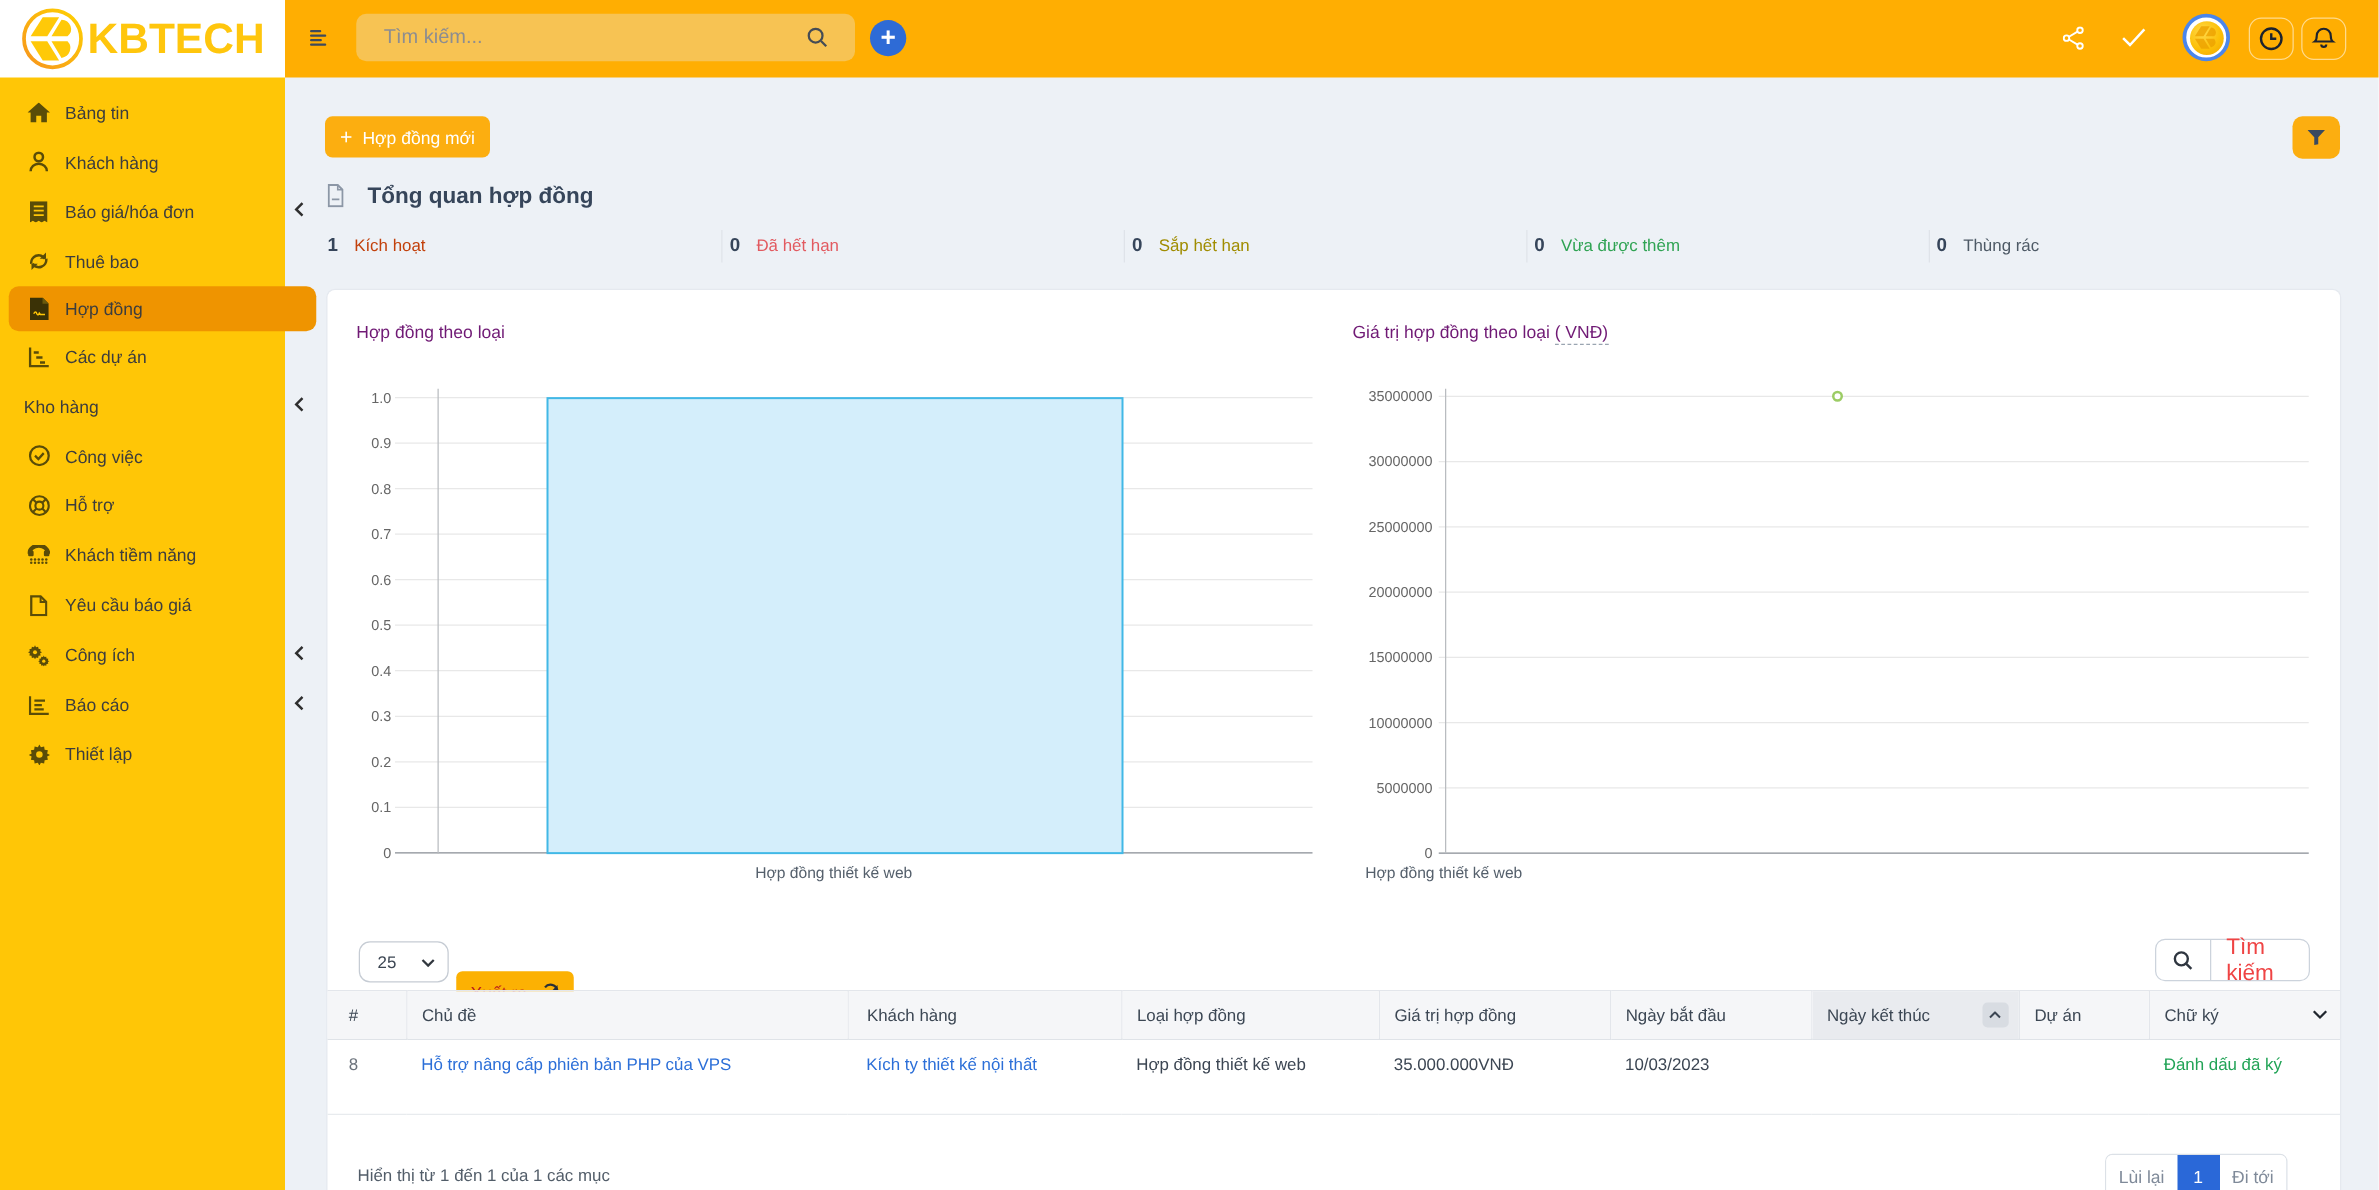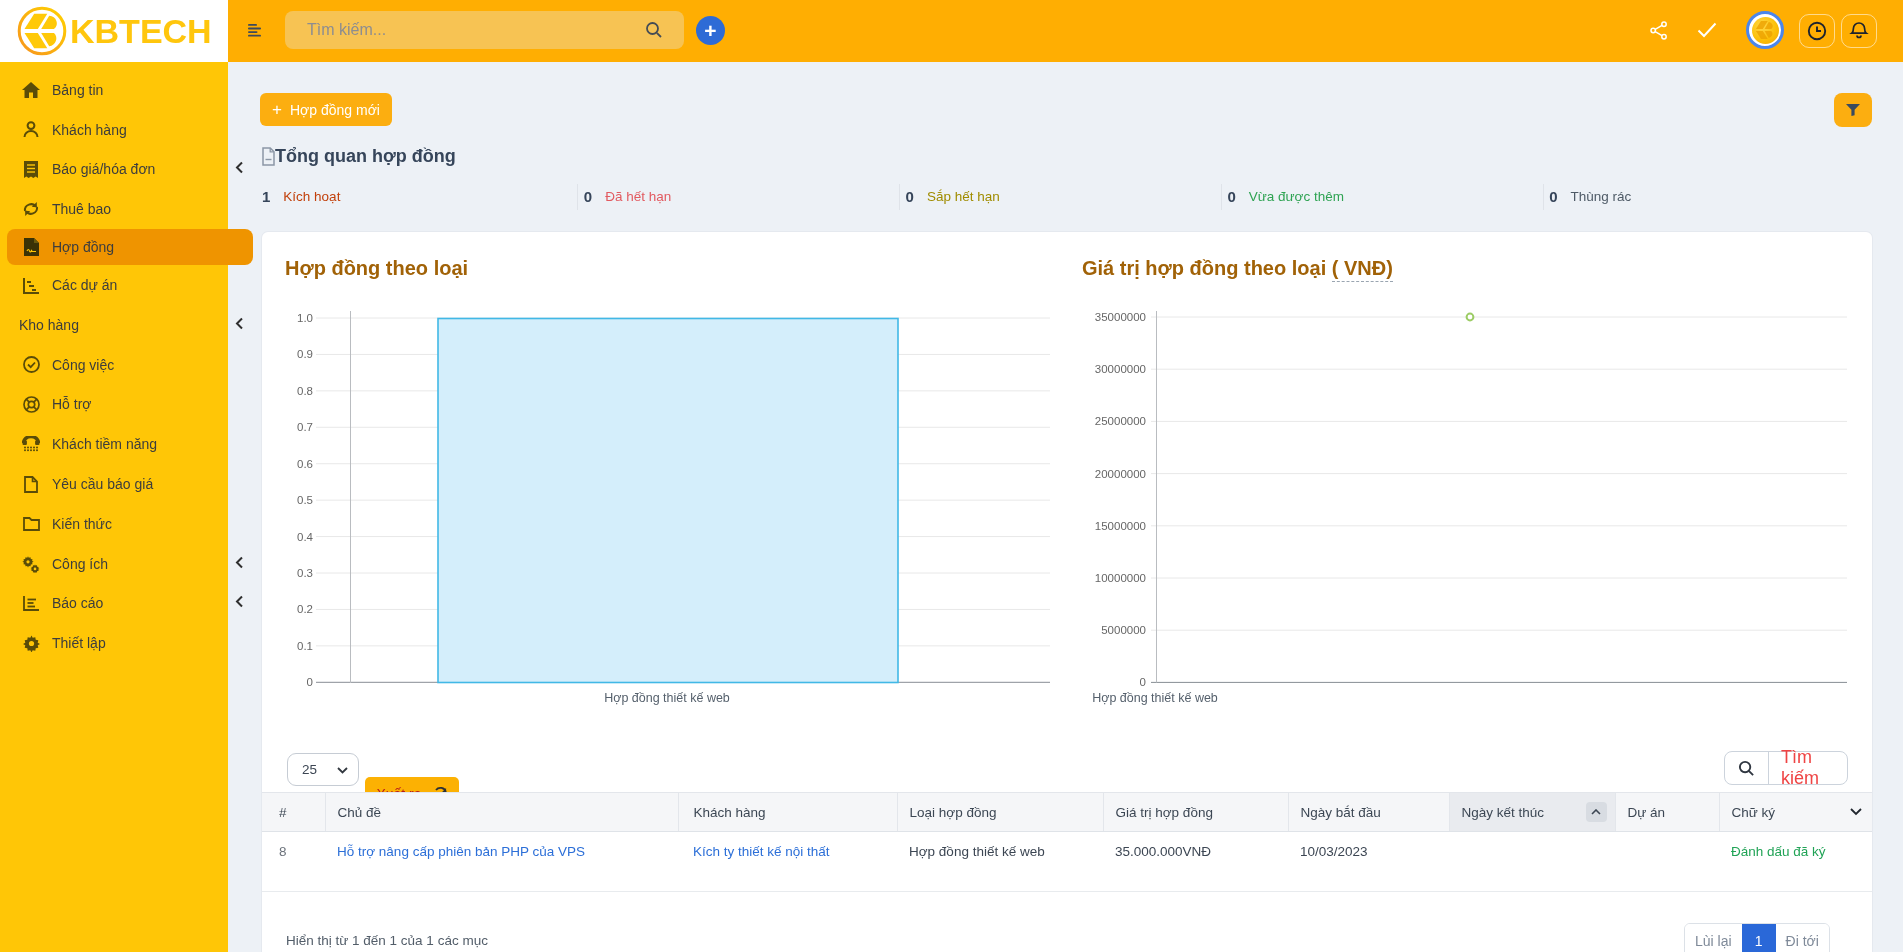--- a/index.html
+++ b/index.html
@@ -24,29 +24,29 @@
 .searchpill .ph{color:#8d8d90;font-size:16px;margin-left:22px;flex:1}
 .btn-plus{position:absolute;left:696px;top:16px;width:29px;height:29px;border-radius:50%;background:#2e6bd6;color:#fff;display:flex;align-items:center;justify-content:center;font-size:21px;font-weight:bold}
 .tico{position:absolute;top:0}
 .iconbtn{position:absolute;top:14px;width:36px;height:34px;border:1.5px solid rgba(255,255,255,.55);border-radius:10px;display:flex;align-items:center;justify-content:center}
 .avatar{position:absolute;left:1746px;top:11px;width:38px;height:38px;border-radius:50%;background:#fff;border:3px solid #4b86ec;display:flex;align-items:center;justify-content:center}
 .avatar .coin{width:27px;height:27px;border-radius:50%;background:radial-gradient(circle at 38% 32%,#ffd84a,#fcc008 55%,#f0a400);display:flex;align-items:center;justify-content:center}
 
 .btn-new{position:absolute;left:260px;top:93px;width:132px;height:33px;background:#fcae10;border-radius:6px;color:#fff;font-size:14px;display:flex;align-items:center;justify-content:center}
 .btn-filter{position:absolute;left:1834px;top:93px;width:38px;height:34px;background:#fcae10;border-radius:8px;display:flex;align-items:center;justify-content:center}
 .heading{position:absolute;left:262px;top:146px;display:flex;align-items:center}
-.heading .t{font-size:18px;font-weight:bold;color:#36455a;margin-left:0}
+.heading .t{font-size:18px;font-weight:bold;color:#36455a;margin-left:19px}
 .stats{position:absolute;left:262px;top:180px;width:1609px;height:33px}
 .stat{position:absolute;top:0;height:33px;display:flex;align-items:center}
 .stat b{font-size:15px;color:#36455a;font-weight:bold}
 .stat span{font-size:13.5px;margin-left:13px}
 .sdiv{position:absolute;top:4px;width:1px;height:26px;background:#dfe3e9}
 
 .card{position:absolute;left:262px;top:232px;width:1610px;height:730px;background:#fff;box-shadow:0 0 0 1px #e5e9ef;border-radius:6px}
-.ct{position:absolute;font-size:20px;font-weight:bold;color:#a16207}
+.ct{position:absolute;font-size:14px;font-weight:normal;color:#701a75}
 .chartsvg{position:absolute;left:0;top:0}
 
 .sel{position:absolute;left:25px;top:521px;width:72px;height:33px;border:1px solid #c6ccd4;border-radius:9px;display:flex;align-items:center;font-size:13.5px;color:#3c4653;padding-left:14px}
 .sel .v{margin-left:auto;margin-right:10px}
 .btn-exp{position:absolute;left:103px;top:545px;width:94px;height:33px;background:#fcb103;border-radius:5px;display:flex;align-items:center;justify-content:center;font-size:14px;color:#b91c1c}
 .sgroup{position:absolute;left:1462px;top:519px;width:124px;height:34px;border:1px solid #ccd3dc;border-radius:8px;display:flex}
 .sgroup .mag{width:44px;display:flex;align-items:center;justify-content:center;border-right:1px solid #ccd3dc}
 .sgroup .inp{flex:1;display:flex;align-items:center;color:#ef4444;font-size:18px;padding-left:12px}
 
 table{position:absolute;left:0;top:560px;width:1610px;border-collapse:collapse;table-layout:fixed}
@@ -207,28 +207,20 @@
         <span>Khách tiềm năng</span>
       </div>
       <div class="mi">
         <span class="ic">
           <svg width="14" height="17" viewBox="0 0 14 17">
             <path d="M1,1 H8.5 L13,5.5 V16 H1 Z" fill="none" stroke="#5a4c08" stroke-width="1.8"></path>
             <path d="M8.5,1 V5.5 H13" fill="none" stroke="#5a4c08" stroke-width="1.6"></path>
           </svg>
         </span>
         <span>Yêu cầu báo giá</span>
-      </div>
-      <div class="mi">
-        <span class="ic">
-          <svg width="17" height="15" viewBox="0 0 17 15">
-            <path d="M1,2 H6.5 L8.5,4 H16 V14 H1 Z" fill="none" stroke="#5a4c08" stroke-width="1.8"></path>
-          </svg>
-        </span>
-        <span>Kiến thức</span>
       </div>
       <div class="mi">
         <span class="ic">
           <svg width="18" height="18" viewBox="0 0 18 18">
             <path d="M6,1.2 l0.8,1.5 1.7,-0.4 0.3,1.7 1.7,0.3 -0.4,1.7 1.5,0.8 -1.5,0.8 0.4,1.7 -1.7,0.3 -0.3,1.7 -1.7,-0.4 -0.8,1.5 -0.8,-1.5 -1.7,0.4 -0.3,-1.7 -1.7,-0.3 0.4,-1.7 -1.5,-0.8 1.5,-0.8 -0.4,-1.7 1.7,-0.3 0.3,-1.7 1.7,0.4 Z" fill="#5a4c08"></path>
             <circle cx="6" cy="6.8" r="1.6" fill="#ffc606"></circle>
             <path d="M13,9.4 l0.6,1.2 1.4,-0.3 0.2,1.4 1.4,0.2 -0.3,1.4 1.2,0.6 -1.2,0.6 0.3,1.4 -1.4,0.2 -0.2,1.4 -1.4,-0.3 -0.6,1.2 -0.6,-1.2 -1.4,0.3 -0.2,-1.4 -1.4,-0.2 0.3,-1.4 -1.2,-0.6 1.2,-0.6 -0.3,-1.4 1.4,-0.2 0.2,-1.4 1.4,0.3 Z" fill="#5a4c08"></path>
             <circle cx="13" cy="13.9" r="1.3" fill="#ffc606"></circle>
           </svg>
         </span>

